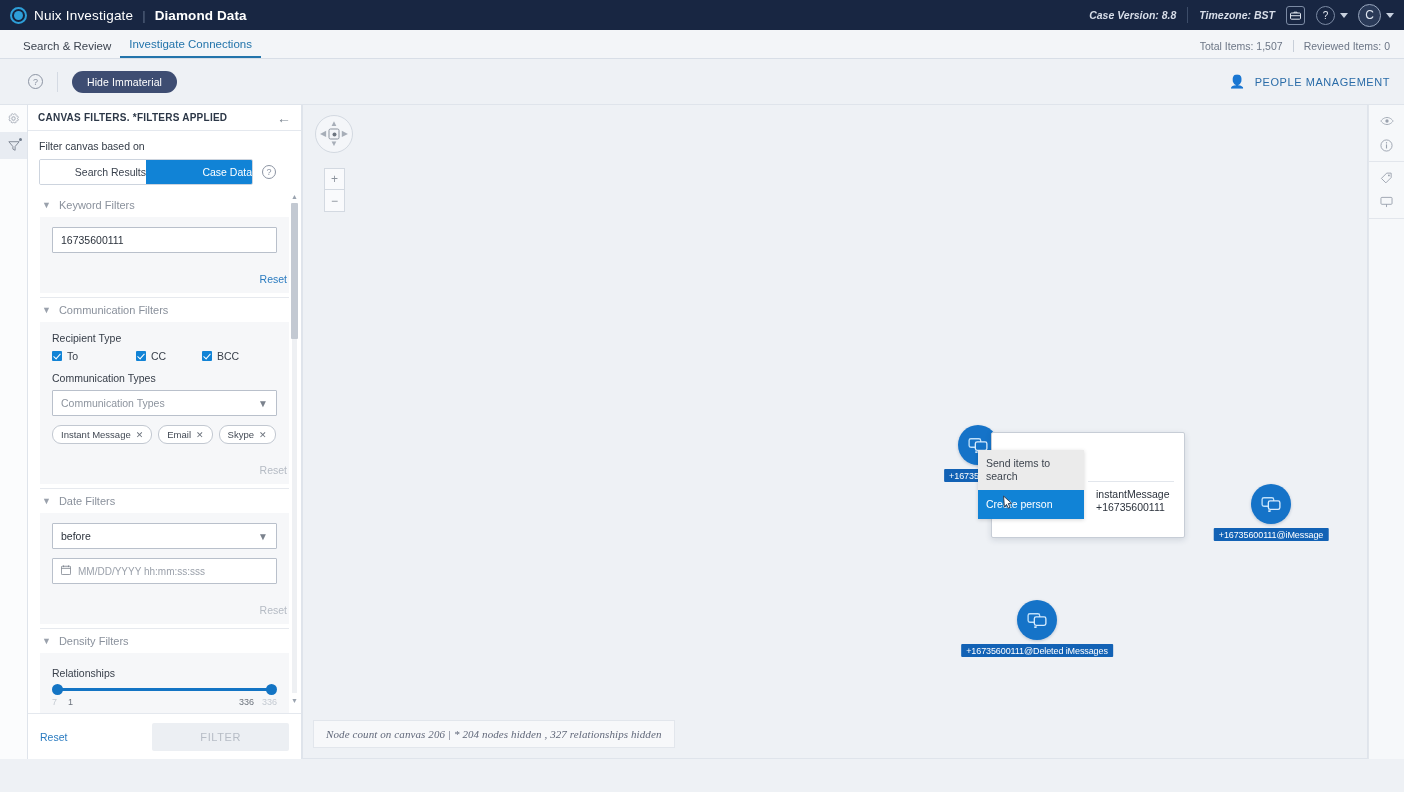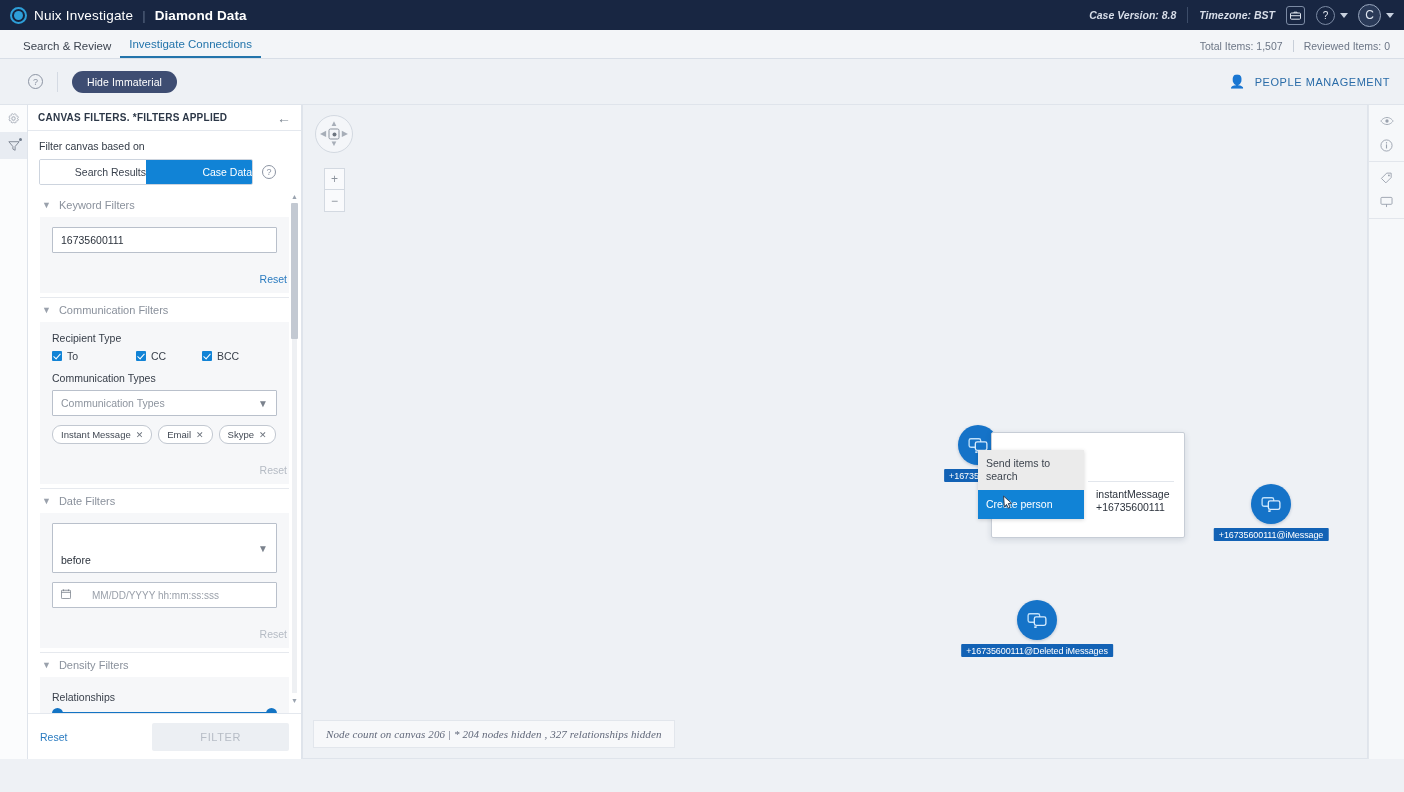--- a/index.html
+++ b/index.html
@@ -192,34 +192,34 @@
     transform: rotate(42deg);
   }
   .cb-lbl { font-size: 10.5px; color: #39404b; }
 
   .select-box {
     width: 100%; border: 1px solid #b9c0cb; background: #fff;
     font-size: 10.5px; padding: 6px 8px; color: #8d949e; border-radius: 1px;
     display: flex; align-items: center;
   }
   .select-box .v { flex: 1; }
-  .select-box .v.dark { color: #2b323c; margin-top: 24px; }
+  .select-box .v.dark { color: #2b323c; }
   .sel-chev { color: #7b828d; font-size: 10px; }
   .chips { display: flex; gap: 6px; margin-top: 9px; flex-wrap: wrap; }
   .chip {
     border: 1px solid #c2c8d1; border-radius: 9px; font-size: 9.5px;
     padding: 3px 8px; color: #434a55; display: flex; align-items: center;
     gap: 5px; background: #fff;
   }
   .chip-x { color: #6d747e; font-size: 9px; }
 
   .date-in {
     width: 100%; border: 1px solid #b9c0cb; background: #fff;
     font-size: 10px; padding: 6px 8px; color: #9aa0aa; border-radius: 1px;
-    display: flex; align-items: center; gap: 21px; margin-top: 9px;
+    display: flex; align-items: center; gap: 7px; margin-top: 9px;
   }
   .cal-ico { color: #6d7580; font-size: 10px; }
 
   .slider-wrap { padding: 4px 0 0 0; }
   .slider-lab { font-size: 10.5px; color: #3a414c; margin-bottom: 9px; }
   .slider-track {
     height: 3px; background: #1374c4; position: relative; margin: 0 5px;
   }
   .sl-knob {
     position: absolute; top: -4px; width: 11px; height: 11px;

